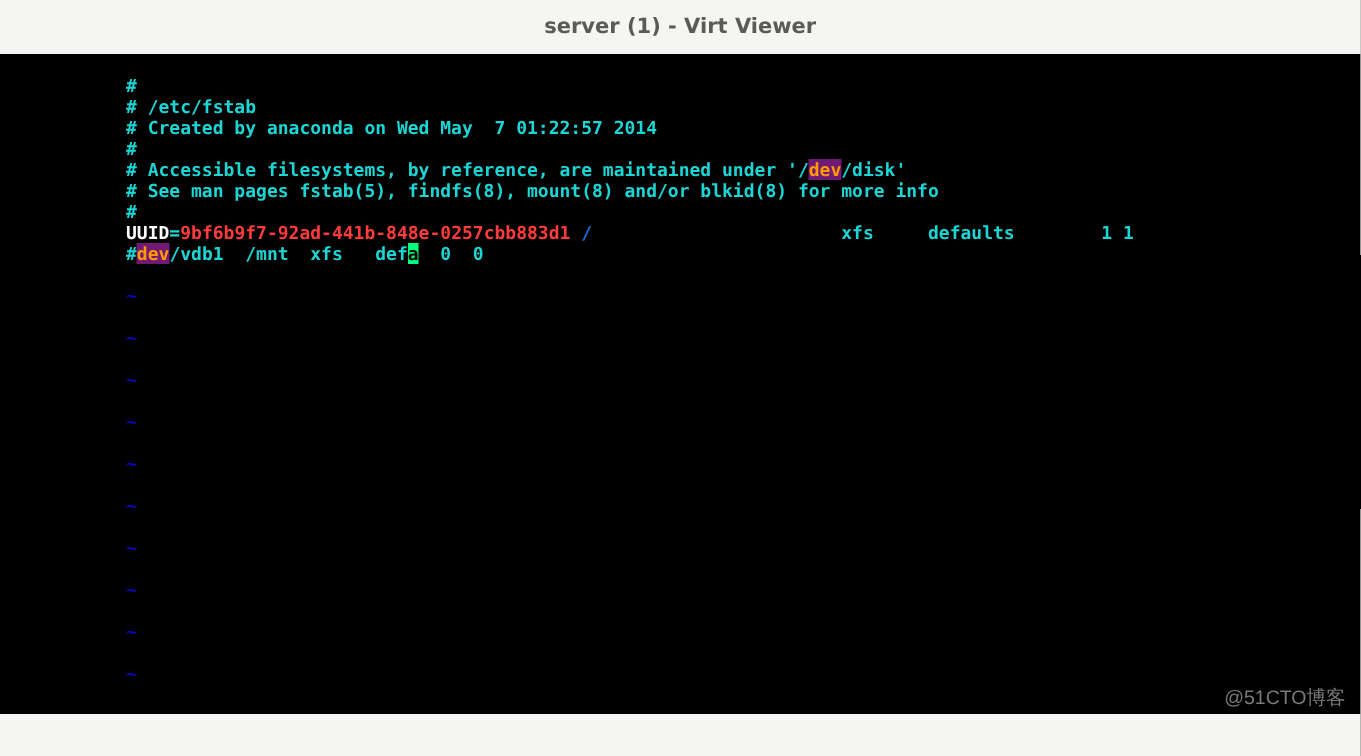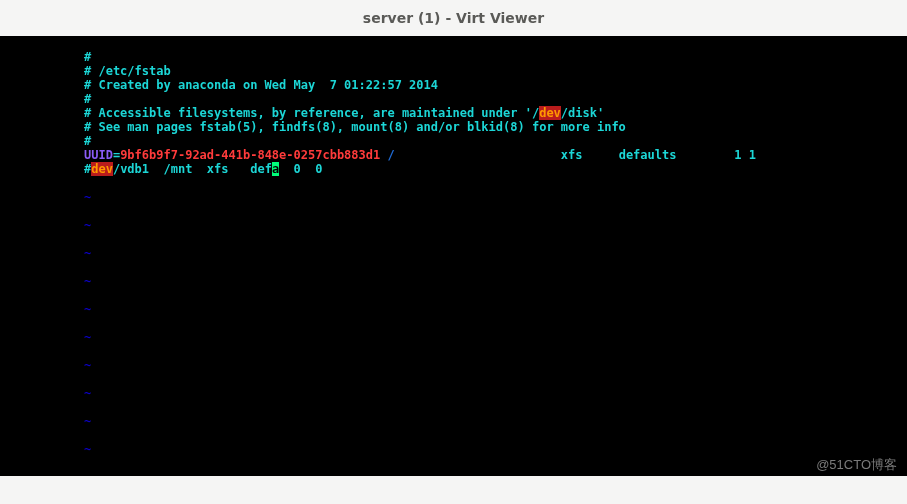--- a/index.html
+++ b/index.html
@@ -16,22 +16,22 @@
     font-size: 12px;
     line-height: 14px;
     padding: 14px 0 0 84px;
     white-space: pre;
     overflow: hidden;
     position: relative;
     font-weight: bold;
   }
   .c-cyan   { color: #1cd6d6; }
   .c-red    { color: #ff3b3b; text-align: right; }
-  .c-white  { color: #8b5cf6; }
-  .c-orange { color: #ff9a00; background: #b91c1c; }
+  .c-white  { color: #ffffff; }
+  .c-orange { color: #ff9a00; background: #701a75; }
   .c-blue   { color: #1f6bd6; }
   .c-tilde  { color: #0b00c4; }
   .c-cursor { background: #00ff7a; color: #000; }
   .watermark {
     position: absolute; right: 10px; bottom: 4px;
     color: #7a7a7a; font-size: 13px; font-family: sans-serif;
     font-weight: normal;
     text-align: right;
   }
   .line { display: block; }

